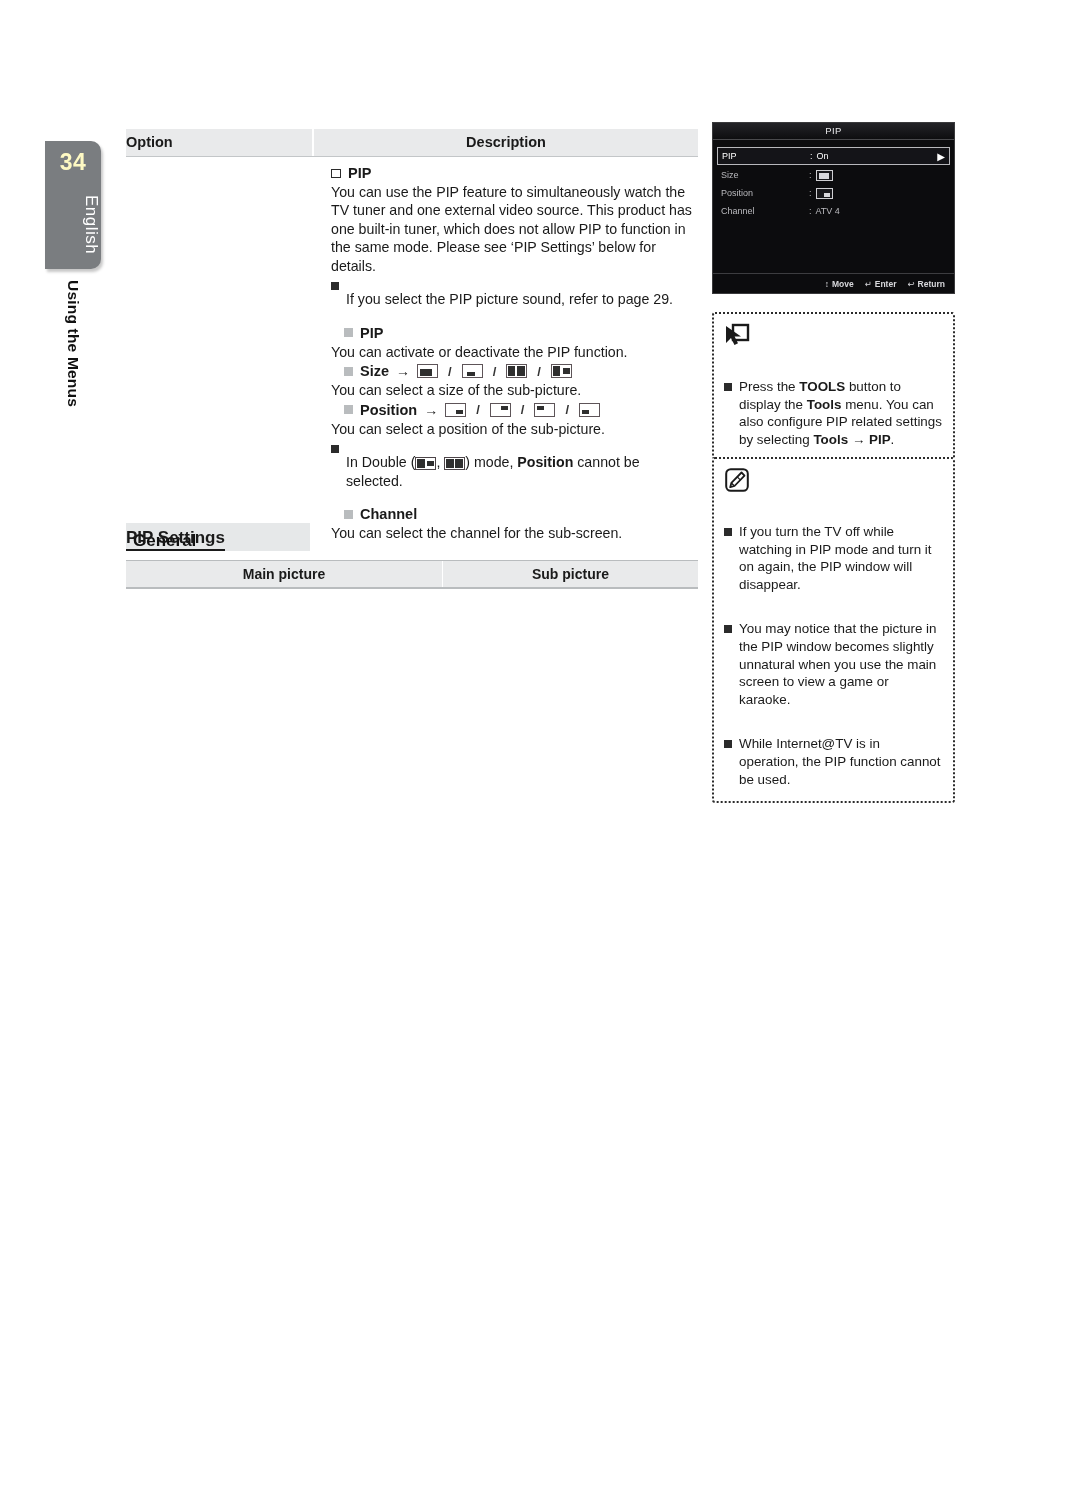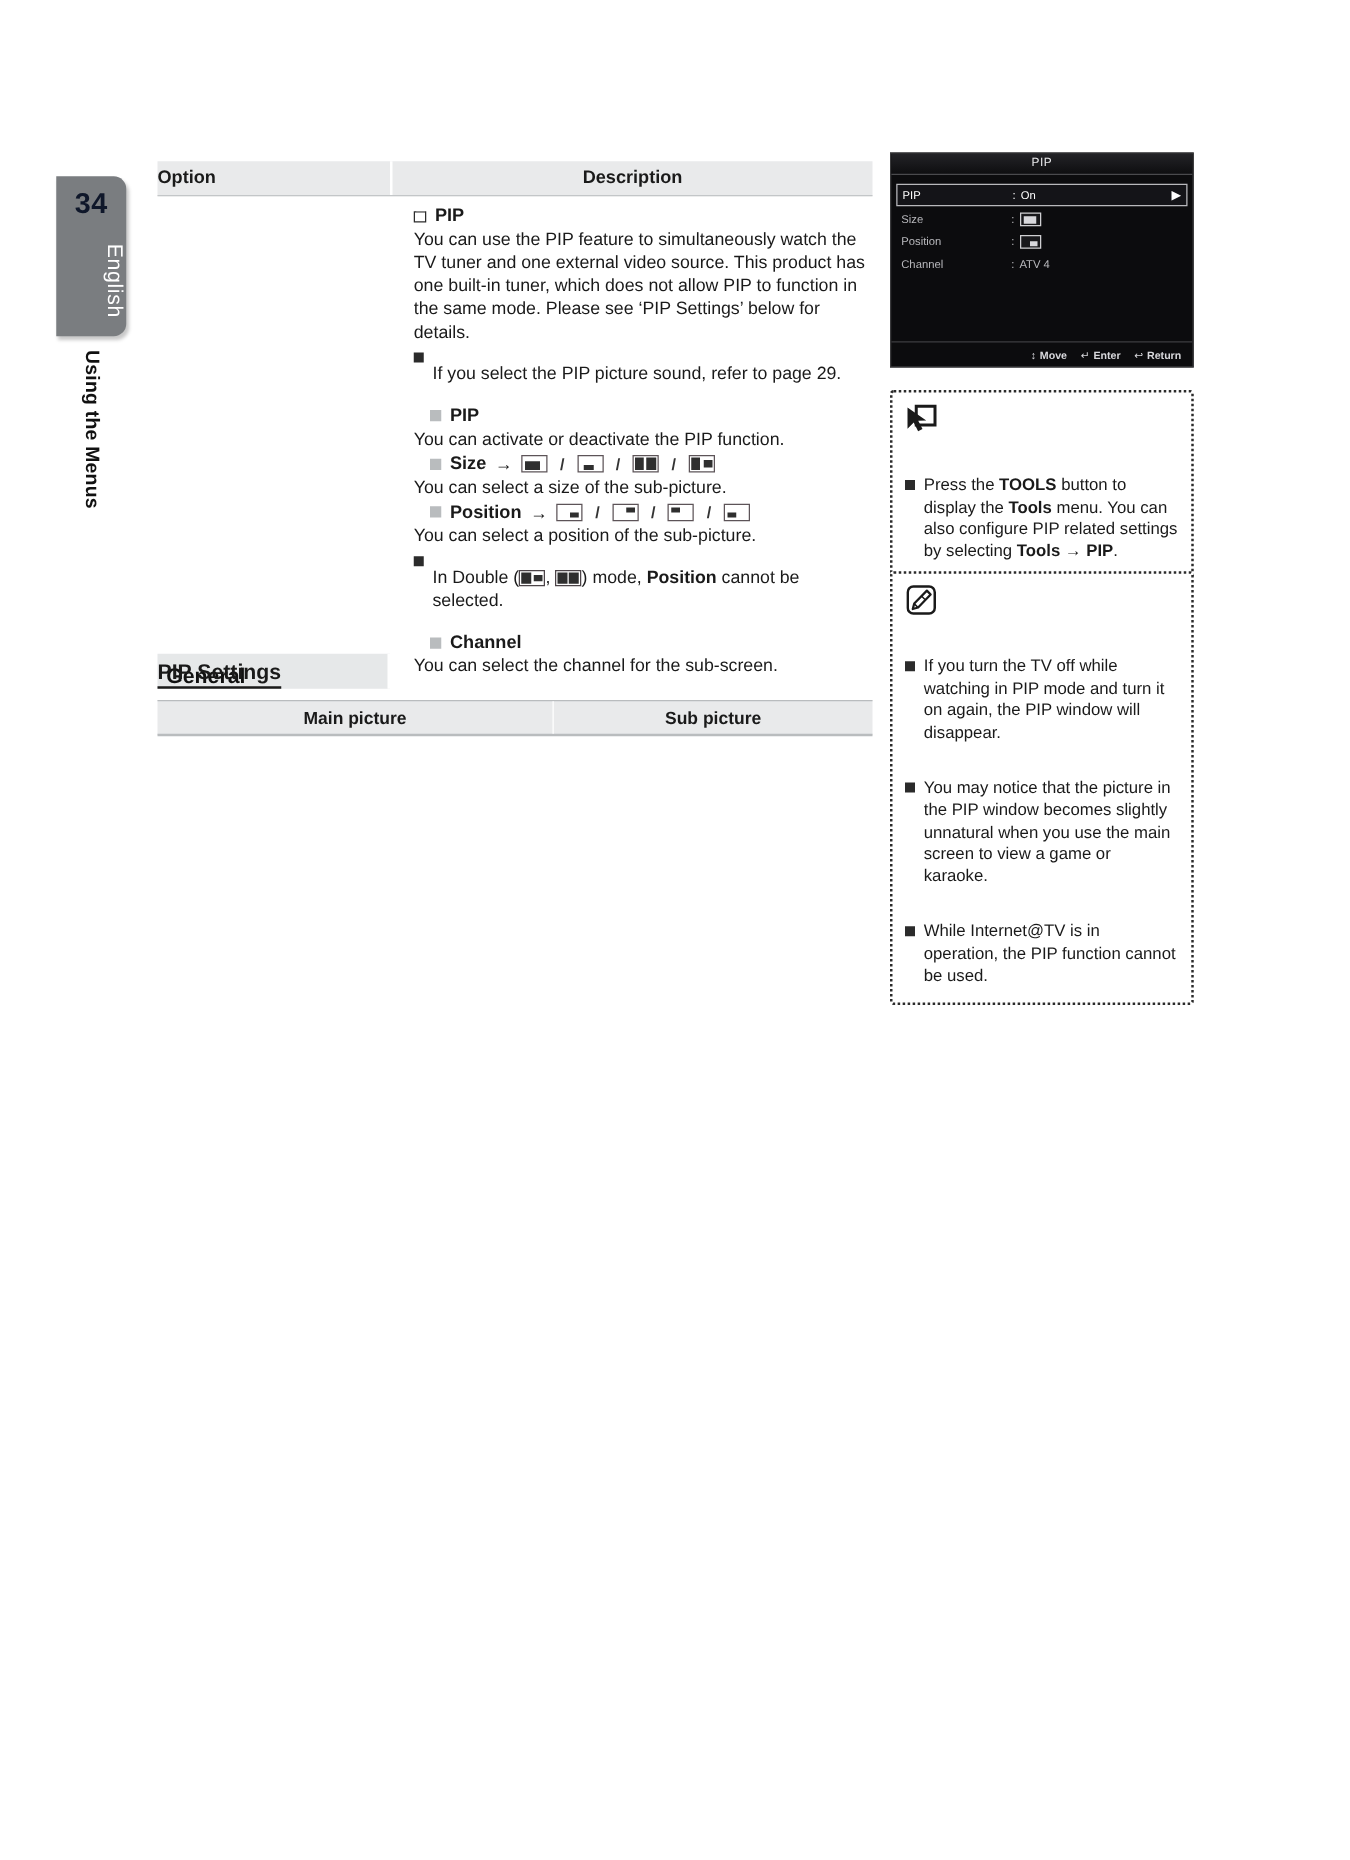--- a/index.html
+++ b/index.html
@@ -1,21 +1,21 @@
 <!DOCTYPE html>
 <html><head>
 <meta charset="utf-8">
 <style>
   html,body{margin:0;padding:0;background:#ffffff;}
   body{width:1080px;height:1488px;position:relative;font-family:"Liberation Sans",sans-serif;color:#1a1a1a;}
 
   
   #page-tab{position:absolute;left:45px;top:141px;width:56px;height:128px;background:#7a7d80;
             border-radius:0 10px 10px 0;box-shadow:2px 3px 3px rgba(0,0,0,.22);}
-  #page-num{position:absolute;top:8px;left:0;width:56px;text-align:center;color:#0f172a;
+  #page-num{position:absolute;top:8px;left:0;width:56px;text-align:center;color:#fef9c3;
             font-size:23px;font-weight:bold;letter-spacing:.5px;}
   #page-lang{position:absolute;top:42px;left:0;width:56px;text-align:center;color:#fff;
             font-size:17px;writing-mode:vertical-rl;height:84px;display:flex;align-items:flex-start;
             justify-content:center;letter-spacing:.5px;}
   #chapter-label{position:absolute;left:64px;top:280px;writing-mode:vertical-rl;
             font-size:15.5px;font-weight:bold;color:#111;letter-spacing:.2px;}
 
   
   #setup-table{position:absolute;left:126px;top:129px;width:572px;}
   .tbl-title{background:#9a9ea1;color:#ffffff;font-size:15.5px;font-weight:bold;

